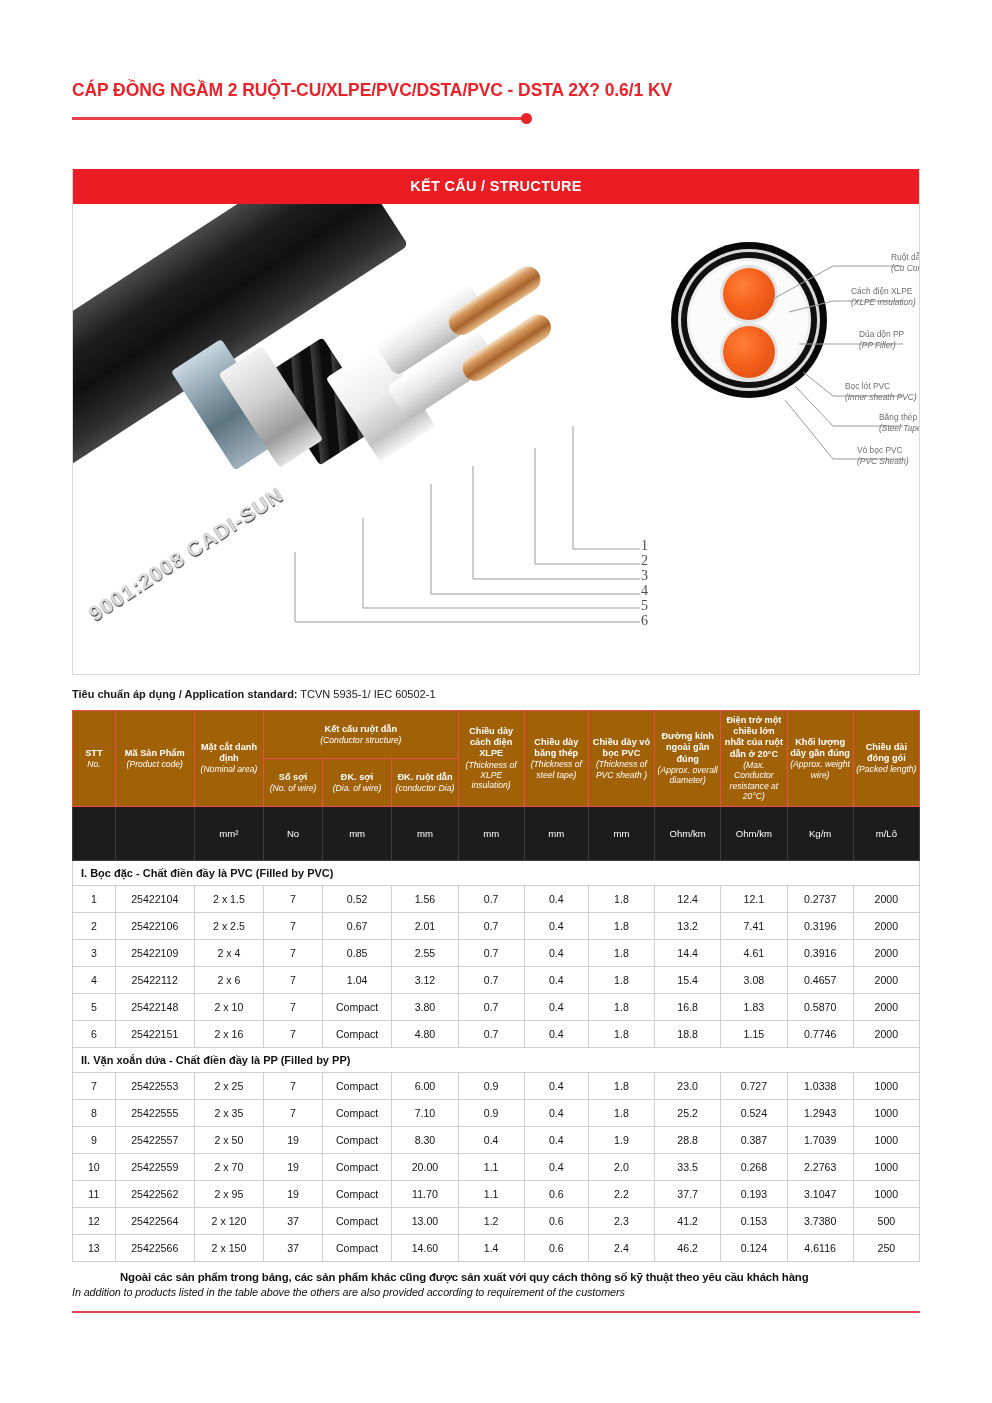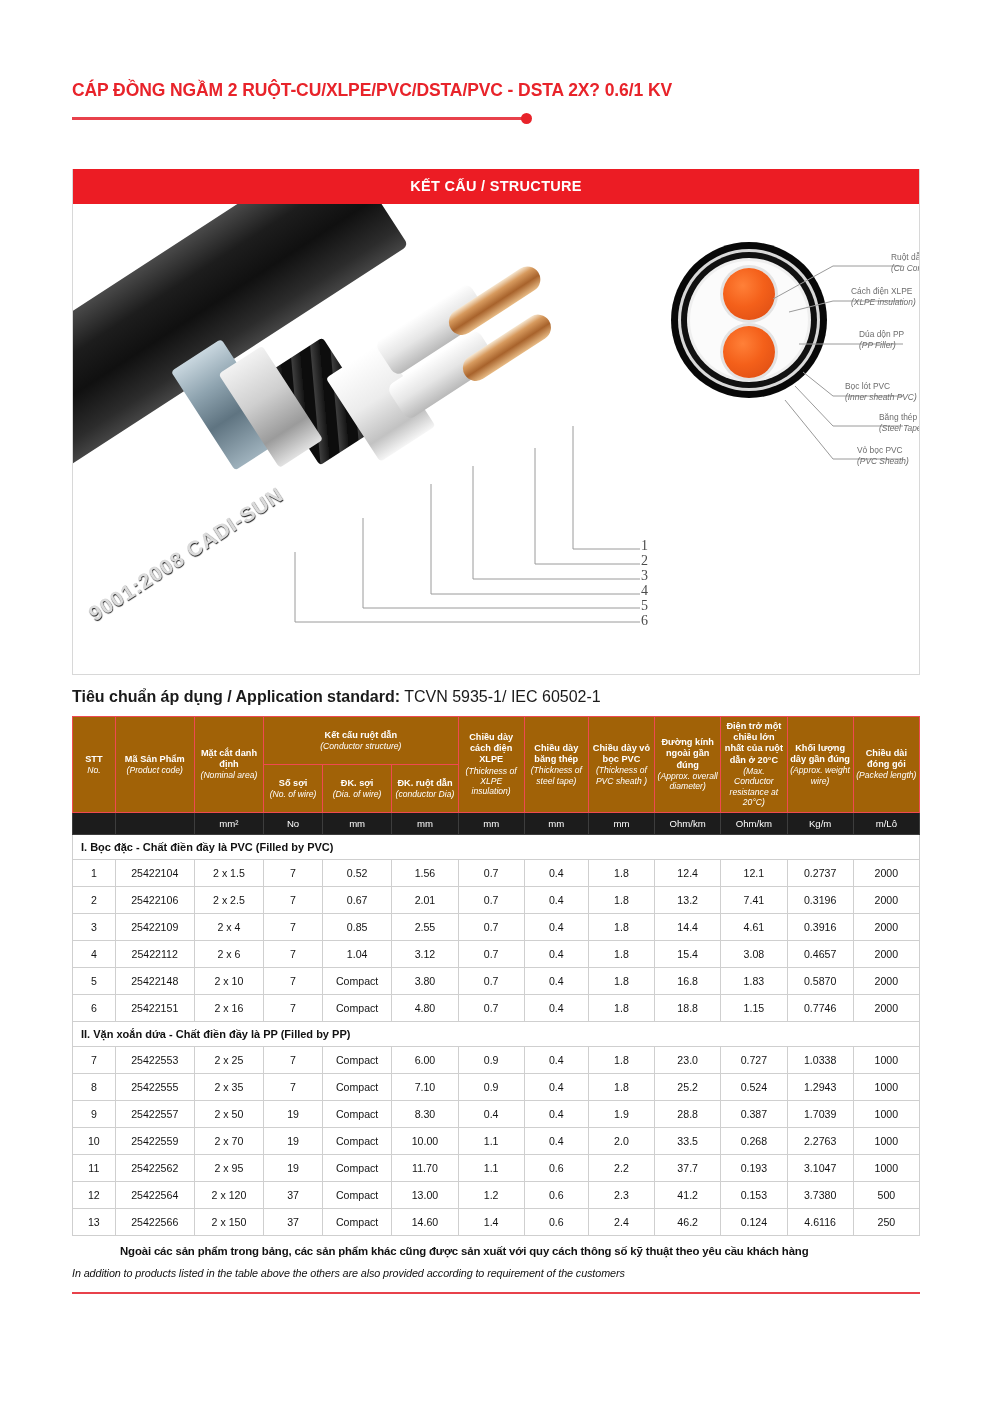--- a/index.html
+++ b/index.html
@@ -189,21 +189,21 @@
   .num {
     position: absolute;
     font-size: 14px;
     color: #4b4b4b;
     font-family: "Liberation Serif", serif;
   }
 
   
   .standard {
     margin-top: 13px;
-    font-size: 16px;
+    font-size: 11px;
     color: #1a1a1a;
   }
   .standard b { font-weight: bold; }
 
   
   table.spec {
     margin-top: 10px;
     width: 848px;
     border-collapse: collapse;
     table-layout: fixed;
@@ -225,21 +225,21 @@
   thead.head th .en {
     font-weight: normal;
     font-style: italic;
     font-size: 8.6px;
     display: block;
   }
   tr.units td {
     background: #1c1c1c;
     color: #ffffff;
     font-size: 9.6px;
-    padding: 5px 2px;
+    padding: 21px 2px;
     border-color: #3d3d3d;
   }
   tr.section td {
     text-align: left;
     font-size: 11px;
     font-weight: bold;
     padding: 6px 8px;
     background: #ffffff;
     color: #111;
   }
@@ -260,21 +260,21 @@
     font-weight: bold;
     color: #111;
     letter-spacing: -0.15px;
     white-space: nowrap;
     padding-left: 48px;
   }
   .footer-en {
     font-size: 10.8px;
     font-style: italic;
     color: #111;
-    margin-top: 10px;
+    margin-top: 3px;
     letter-spacing: -0.1px;
   }
   .footer-rule {
     margin-top: 13px;
     width: 848px;
     height: 2px;
     background: #e8414b;
   }
 </style>
 </head>
@@ -614,21 +614,21 @@
           <td>0.387</td>
           <td>1.7039</td>
           <td>1000</td>
       </tr>
       <tr>
         <td>10</td>
           <td>25422559</td>
           <td>2 x 70</td>
           <td>19</td>
           <td>Compact</td>
-          <td>10.00</td>
+          <td>20.00</td>
           <td>1.1</td>
           <td>0.4</td>
           <td>2.0</td>
           <td>33.5</td>
           <td>0.268</td>
           <td>2.2763</td>
           <td>1000</td>
       </tr>
       <tr>
         <td>11</td>

